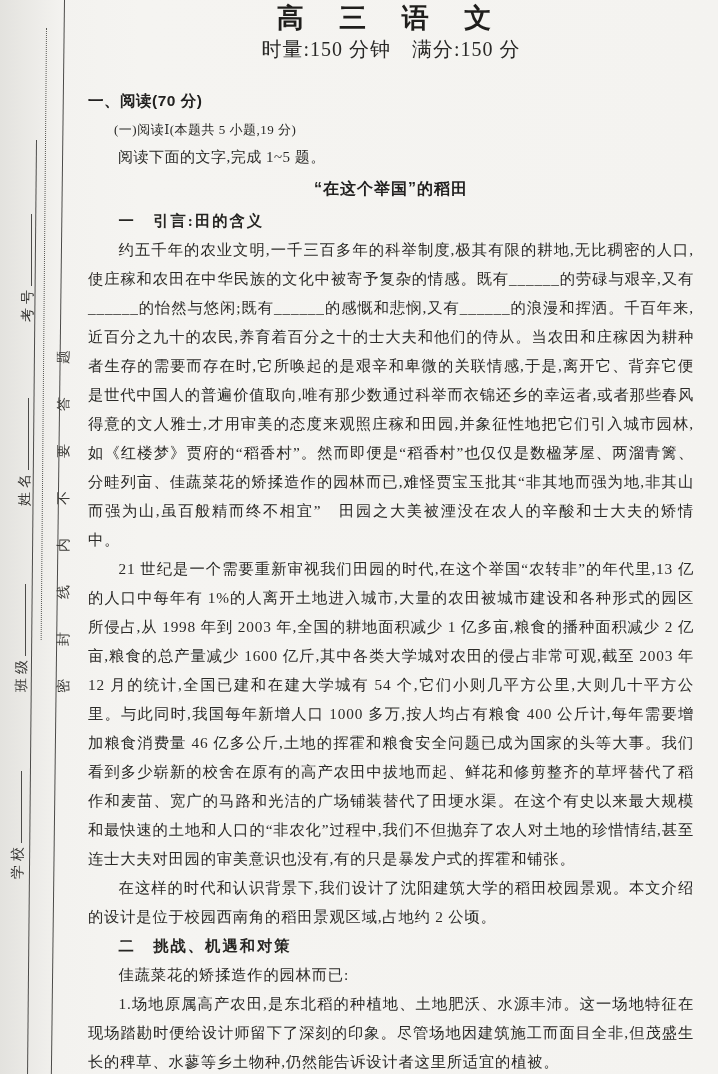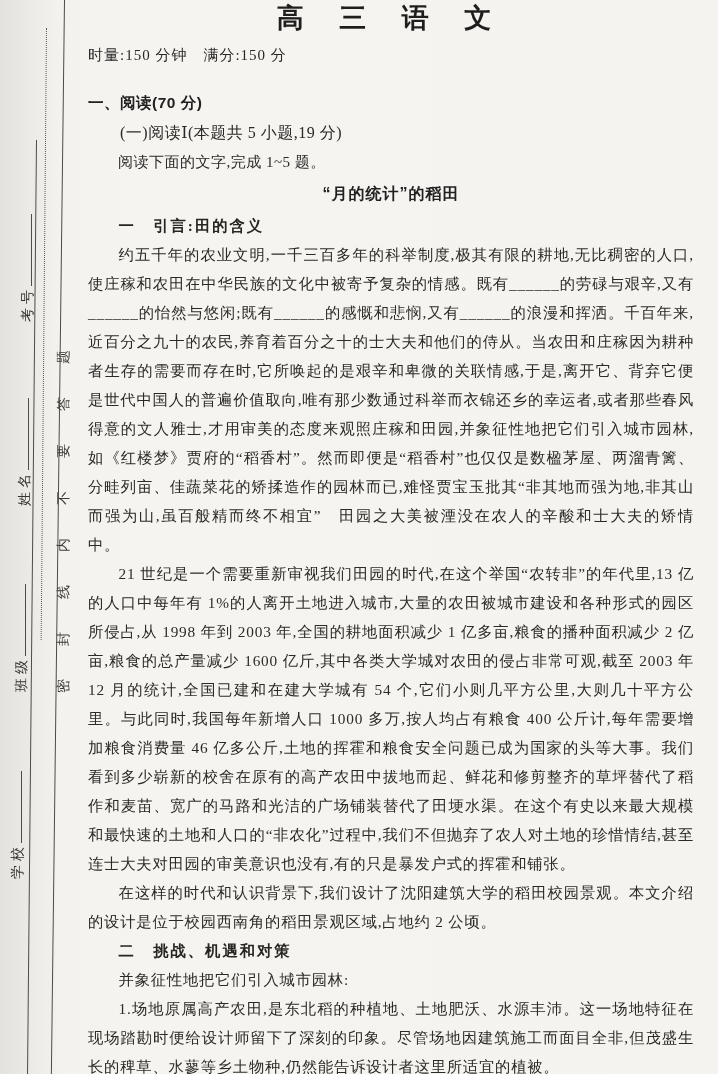--- a/index.html
+++ b/index.html
@@ -25,24 +25,24 @@
     font-size:14px;color:#33322f;letter-spacing:4px;
   }
   .seal-anchor > span{letter-spacing:33px;font-size:14px;color:#3a3935;}
   .blank-line{display:inline-block;width:72px;border-bottom:1.2px solid #4c4b49;height:1em;vertical-align:baseline;}
   
   .content{position:absolute;left:88px;top:0;width:606px;}
   .exam-title{
     text-align:center;font-size:27px;font-weight:bold;letter-spacing:14px;
     font-family:"Liberation Sans","DejaVu Sans",sans-serif;color:#1f1e1c;
   }
-  .exam-meta{text-align:left;font-size:15px;margin-top:10px;letter-spacing:1px;}
+  .exam-meta{text-align:center;font-size:20px;margin-top:0;letter-spacing:1px;}
   .section-heading{font-size:15.5px;font-weight:bold;margin-top:28px;letter-spacing:0.5px;
     font-family:"Liberation Sans","DejaVu Sans",sans-serif;color:#222120;}
-  .subsection{font-size:16px;margin-top:9px;text-indent:2em;letter-spacing:0.5px;}
+  .subsection{font-size:13px;margin-top:9px;text-indent:2em;letter-spacing:0.5px;}
   .instruction{font-size:15px;margin-top:9px;text-indent:2em;letter-spacing:0.5px;}
   .passage-title{text-align:center;font-size:16px;font-weight:bold;margin-top:12px;letter-spacing:1px;
     font-family:"Liberation Sans","DejaVu Sans",sans-serif;color:#222120;}
   .passage p{
     margin:0;font-size:15.3px;line-height:29px;text-align:justify;
     text-indent:2em;letter-spacing:0.8px;color:#2b2a27;font-family:Liberation Serif, serif;
   }
   .passage .subhead{font-weight:bold;font-size:15.3px;line-height:29px;text-indent:2em;
     letter-spacing:2px;margin:0;color:#262522;}
   .passage .first{margin-top:6px;}
@@ -73,28 +73,28 @@
     <span>密封线内不要答题</span>
   </div>
 
   <div class="content">
     <div class="exam-title">高 三 语 文</div>
     <div class="exam-meta">时量:150 分钟　满分:150 分</div>
     <div class="section-heading">一、阅读(70 分)</div>
     <div class="subsection">(一)阅读Ⅰ(本题共 5 小题,19 分)</div>
     <div class="instruction">阅读下面的文字,完成 1~5 题。</div>
 
-    <div class="passage-title">“月的统计”的稻田</div>
+    <div class="passage-title">“在这个举国”的稻田</div>
 
     <div class="passage">
       <p class="subhead first">一　引言:田的含义</p>
       <p>约五千年的农业文明,一千三百多年的科举制度,极其有限的耕地,无比稠密的人口,使庄稼和农田在中华民族的文化中被寄予复杂的情感。既有______的劳碌与艰辛,又有______的怡然与悠闲;既有______的感慨和悲悯,又有______的浪漫和挥洒。千百年来,近百分之九十的农民,养育着百分之十的士大夫和他们的侍从。当农田和庄稼因为耕种者生存的需要而存在时,它所唤起的是艰辛和卑微的关联情感,于是,离开它、背弃它便是世代中国人的普遍价值取向,唯有那少数通过科举而衣锦还乡的幸运者,或者那些春风得意的文人雅士,才用审美的态度来观照庄稼和田园,并象征性地把它们引入城市园林,如《红楼梦》贾府的“稻香村”。然而即便是“稻香村”也仅仅是数楹茅屋、两溜青篱、分畦列亩、佳蔬菜花的矫揉造作的园林而已,难怪贾宝玉批其“非其地而强为地,非其山而强为山,虽百般精而终不相宜”　田园之大美被湮没在农人的辛酸和士大夫的矫情中。</p>
       <p>21 世纪是一个需要重新审视我们田园的时代,在这个举国“农转非”的年代里,13 亿的人口中每年有 1%的人离开土地进入城市,大量的农田被城市建设和各种形式的园区所侵占,从 1998 年到 2003 年,全国的耕地面积减少 1 亿多亩,粮食的播种面积减少 2 亿亩,粮食的总产量减少 1600 亿斤,其中各类大学城对农田的侵占非常可观,截至 2003 年 12 月的统计,全国已建和在建大学城有 54 个,它们小则几平方公里,大则几十平方公里。与此同时,我国每年新增人口 1000 多万,按人均占有粮食 400 公斤计,每年需要增加粮食消费量 46 亿多公斤,土地的挥霍和粮食安全问题已成为国家的头等大事。我们看到多少崭新的校舍在原有的高产农田中拔地而起、鲜花和修剪整齐的草坪替代了稻作和麦苗、宽广的马路和光洁的广场铺装替代了田埂水渠。在这个有史以来最大规模和最快速的土地和人口的“非农化”过程中,我们不但抛弃了农人对土地的珍惜情结,甚至连士大夫对田园的审美意识也没有,有的只是暴发户式的挥霍和铺张。</p>
       <p>在这样的时代和认识背景下,我们设计了沈阳建筑大学的稻田校园景观。本文介绍的设计是位于校园西南角的稻田景观区域,占地约 2 公顷。</p>
       <p class="subhead">二　挑战、机遇和对策</p>
-      <p>并象征性地把它们引入城市园林:</p>
+      <p>佳蔬菜花的矫揉造作的园林而已:</p>
       <p>1.场地原属高产农田,是东北稻的种植地、土地肥沃、水源丰沛。这一场地特征在现场踏勘时便给设计师留下了深刻的印象。尽管场地因建筑施工而面目全非,但茂盛生长的稗草、水蓼等乡土物种,仍然能告诉设计者这里所适宜的植被。</p>
 
     </div>
 
   </div>
 
 </div>
 
 </body></html>

